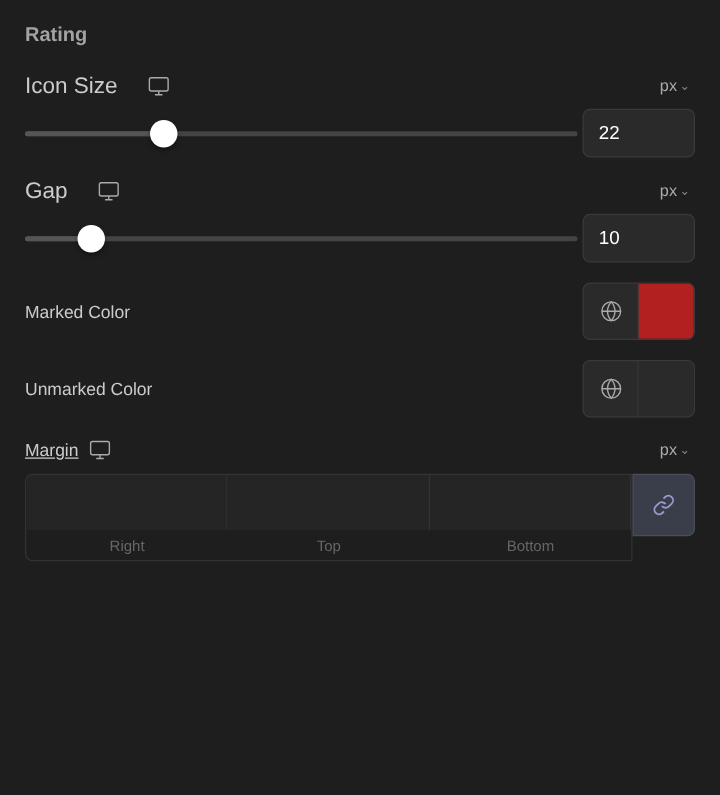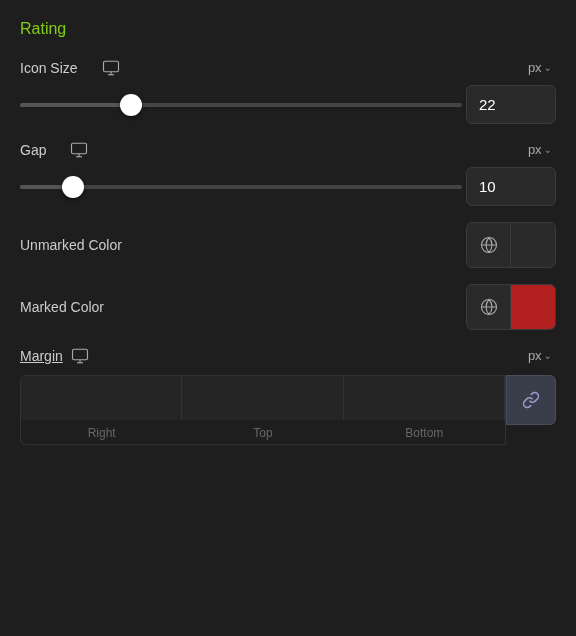--- a/index.html
+++ b/index.html
@@ -13,38 +13,38 @@
       color: #e0e0e0;
       font-family: -apple-system, BlinkMacSystemFont, 'Segoe UI', sans-serif;
       font-size: 14px;
       width: 576px;
       min-height: 636px;
       padding: 20px;
     }
 
     .section-title {
       font-size: 16px;
-      font-weight: 400;
-      color: #84cc16;
+      font-weight: 700;
+      color: #a3a3a3;
       margin-bottom: 20px;
     }
 
     .row {
       display: flex;
       align-items: center;
       margin-bottom: 8px;
     }
 
     .row-label {
       display: flex;
       align-items: center;
       gap: 24px;
       flex: 1;
       color: #cccccc;
-      font-size: 14px;
+      font-size: 18px;
     }
 
     .monitor-icon {
       display: inline-flex;
       align-items: center;
       justify-content: center;
     }
 
     .monitor-icon svg {
       width: 18px;
@@ -294,44 +294,44 @@
     <div class="slider-container">
       <div class="slider-track">
         <div class="slider-fill" style="width: 12%;"></div>
         <div class="slider-thumb" style="left: calc(12% - 11px);"></div>
       </div>
     </div>
     <input class="number-input" type="text" value="10" style="">
   </div>
 
   <div class="color-row">
+    <span class="color-row-label">Marked Color</span>
+    <div class="color-controls">
+      <div class="globe-btn">
+        <svg viewBox="0 0 24 24">
+          <circle cx="12" cy="12" r="10"></circle>
+          <line x1="2" y1="12" x2="22" y2="12"></line>
+          <path d="M12 2a15.3 15.3 0 0 1 4 10 15.3 15.3 0 0 1-4 10 15.3 15.3 0 0 1-4-10 15.3 15.3 0 0 1 4-10z"></path>
+        </svg>
+      </div>
+      <div class="color-swatch" style="background-color: #b32020;"></div>
+    </div>
+  </div>
+
+  <div class="color-row">
     <span class="color-row-label">Unmarked Color</span>
     <div class="color-controls">
       <div class="globe-btn">
         <svg viewBox="0 0 24 24">
           <circle cx="12" cy="12" r="10"></circle>
           <line x1="2" y1="12" x2="22" y2="12"></line>
           <path d="M12 2a15.3 15.3 0 0 1 4 10 15.3 15.3 0 0 1-4 10 15.3 15.3 0 0 1-4-10 15.3 15.3 0 0 1 4-10z"></path>
         </svg>
       </div>
       <div class="color-swatch" style="background-color: #2a2a2a;"></div>
-    </div>
-  </div>
-
-  <div class="color-row">
-    <span class="color-row-label">Marked Color</span>
-    <div class="color-controls">
-      <div class="globe-btn">
-        <svg viewBox="0 0 24 24">
-          <circle cx="12" cy="12" r="10"></circle>
-          <line x1="2" y1="12" x2="22" y2="12"></line>
-          <path d="M12 2a15.3 15.3 0 0 1 4 10 15.3 15.3 0 0 1-4 10 15.3 15.3 0 0 1-4-10 15.3 15.3 0 0 1 4-10z"></path>
-        </svg>
-      </div>
-      <div class="color-swatch" style="background-color: #b32020;"></div>
     </div>
   </div>
 
   <div class="margin-section">
     <div class="margin-header">
       <div class="margin-label">
         <span>Margin</span>
         <span class="monitor-icon">
           <svg viewBox="0 0 24 24" xmlns="http://www.w3.org/2000/svg">
             <rect x="2" y="3" width="20" height="14" rx="2"></rect>

